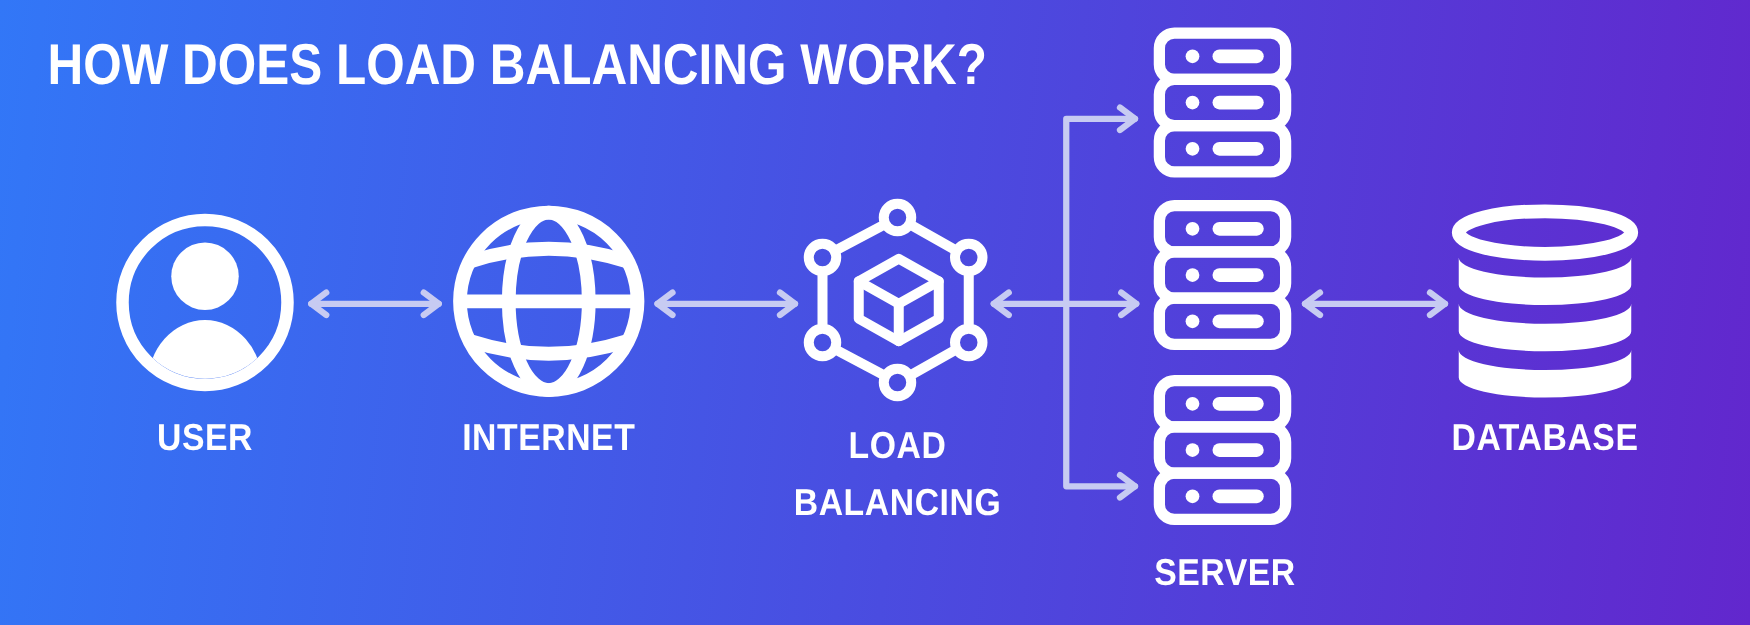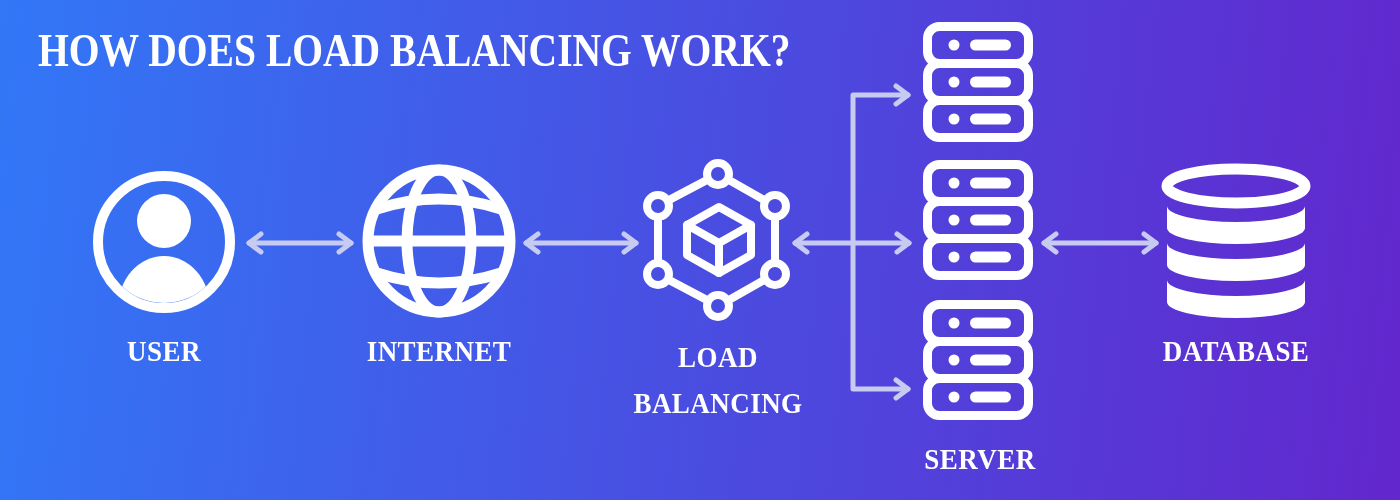--- a/index.html
+++ b/index.html
@@ -1,21 +1,21 @@
 <!DOCTYPE html>
 <html><head>
 <meta charset="utf-8">
 <style>
   html,body{margin:0;padding:0;}
   #canvas{
     position:relative;
     width:1400px;height:500px;
     overflow:hidden;
     background:linear-gradient(96deg,#3277f7 0%,#4a4ce0 52%,#6227cd 100%);
-    font-family:Liberation Serif, serif;
+    font-family:Liberation Sans, sans-serif;
   }
   .title{
     position:absolute;left:38px;top:24px;
     font-size:46px;font-weight:700;color:#ffffff;
     letter-spacing:0px;white-space:nowrap;
     transform:scaleX(.86);transform-origin:left center;
   }
   .node-label{
     position:absolute;width:300px;text-align:center;
     font-size:30px;font-weight:700;color:#ffffff;

